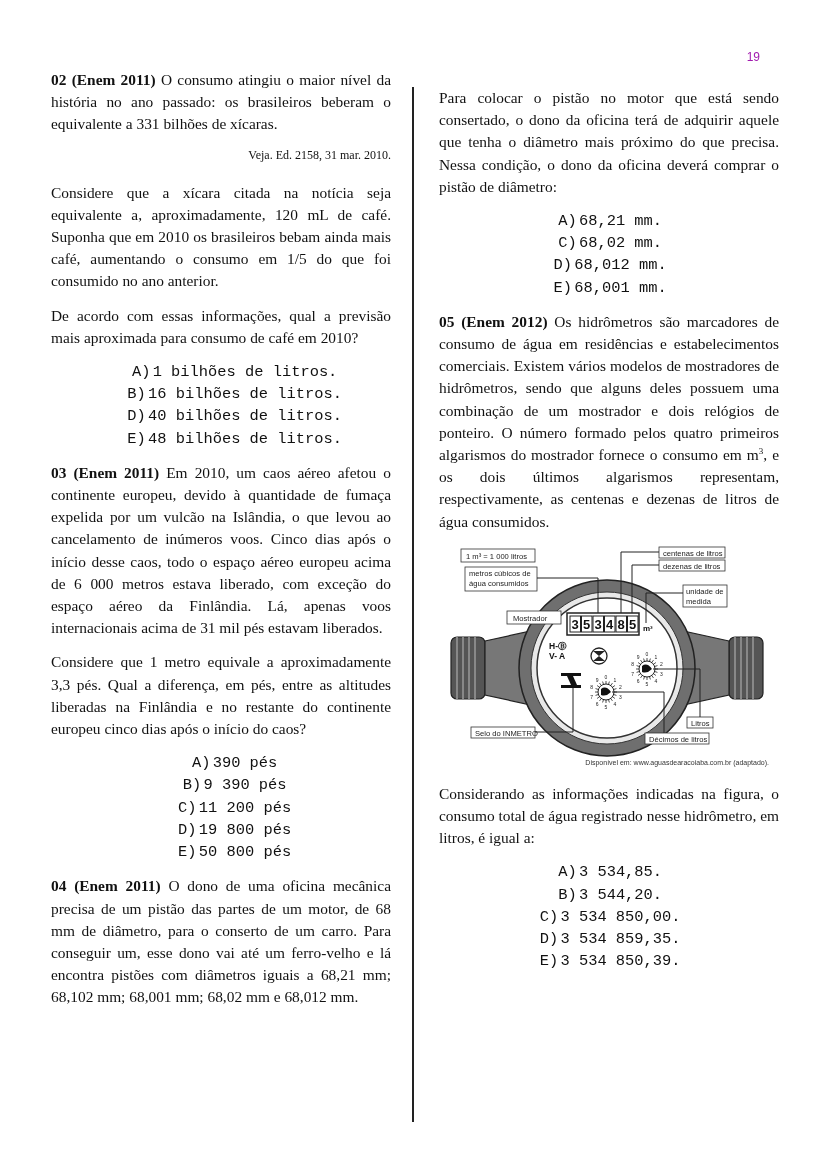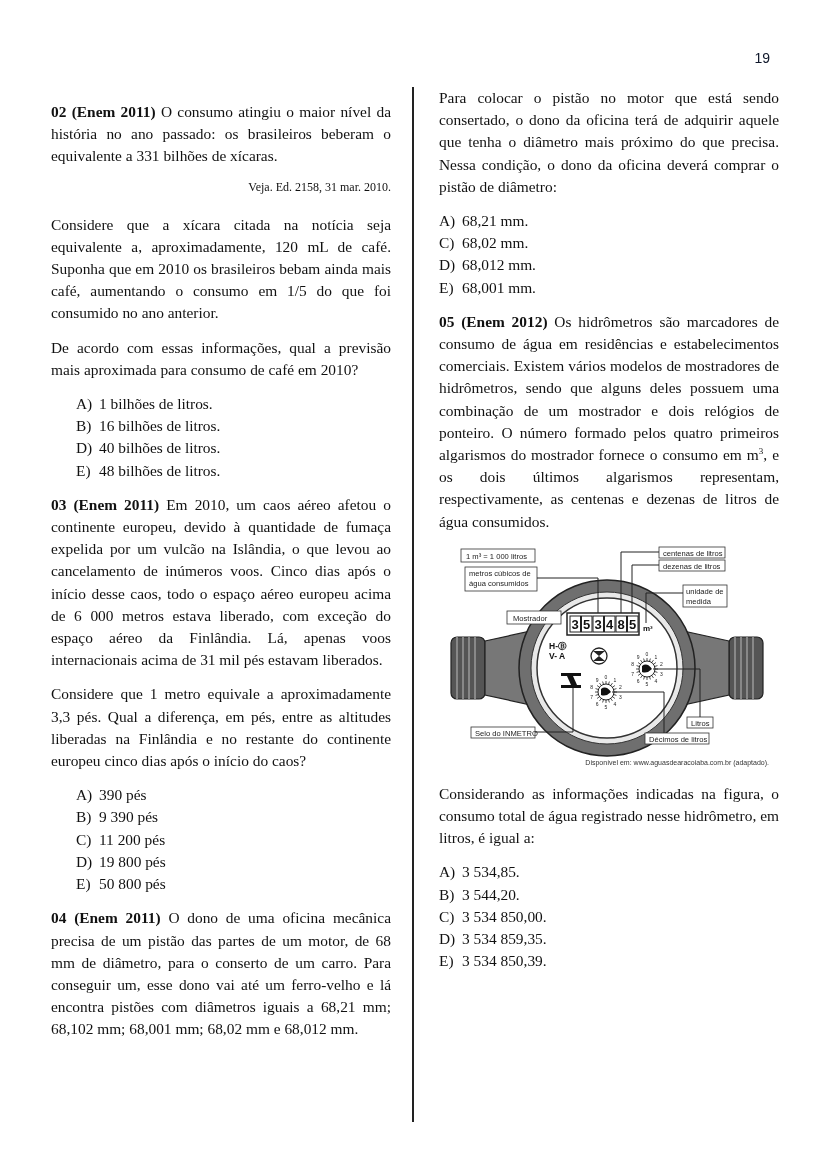--- a/index.html
+++ b/index.html
@@ -1,27 +1,27 @@
 <!DOCTYPE html>
 <html><head>
   <meta charset="utf-8">
   <style>
     html, body { margin: 0; padding: 0; background: #ffffff; }
     body { width: 828px; height: 1171px; position: relative; overflow: hidden;
       font-family: "Liberation Serif", "DejaVu Serif", serif; color: #111; }
-    .page-num { position: absolute; top: 50px; right: 58px; font-family: "Liberation Sans", sans-serif; font-size: 14px; color:#0f172a; }
+    .page-num { position: absolute; top: 50px; right: 68px; font-family: "Liberation Sans", sans-serif; font-size: 12px; color:#a21caf; }
     .divider { position: absolute; left: 412px; top: 87px; width: 2px; height: 1035px; background: #222; }
     .col { position: absolute; width: 340px; font-size: 15.4px; line-height: 22.2px; text-align: justify; }
-    .col.left { left: 51px; top: 101px; }
+    .col.left { left: 51px; top: 69px; }
     .col.right { left: 439px; top: 87px; }
     p { margin: 0 0 12px 0; }
     .q-head { font-weight: bold; }
     .source { font-size: 12px; text-align: right; margin: 2px 0 20px 0; line-height: 14px; }
     ul.opts { list-style: none; margin: 0 0 12px 0; padding: 0 0 0 0px; }
-    ul.opts li { margin-left: 0; padding-left: 0; line-height: 22.2px; text-align: left; }
+    ul.opts li { margin-left: 0; padding-left: 0; line-height: 22.2px; text-align: center; font-family: Liberation Mono, monospace; }
     ul.opts .letter { display: inline-block; width: 23px; }
     sup { font-size: 9px; line-height: 0; }
     .figure { margin: 8px 0 8px 0; position: relative; width: 340px; height: 230px; }
     .figure svg { display: block; }
     .fig-src { font-family: "Liberation Sans", sans-serif; font-size: 7px; fill: #333; }
     .lbl { font-family: "Liberation Sans", sans-serif; font-size: 7.6px; fill: #222; }
   </style>
 </head>
 <body>
 

